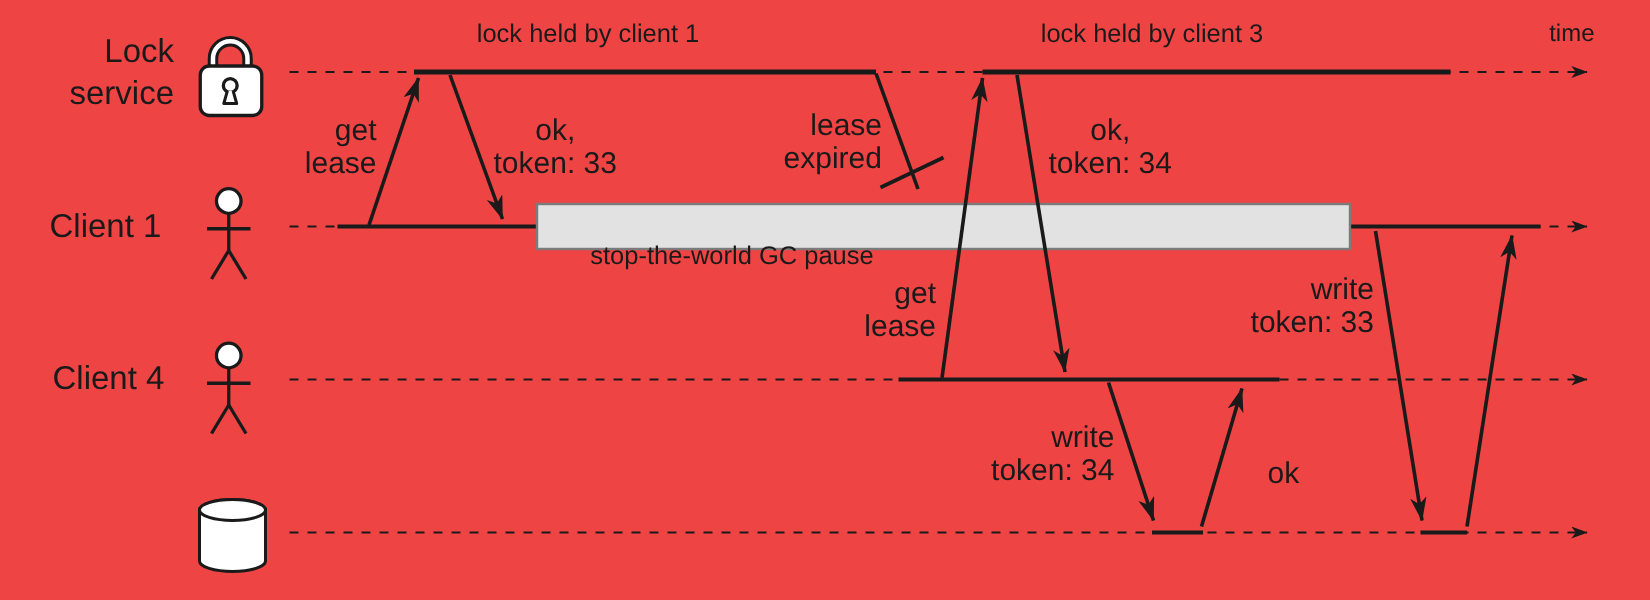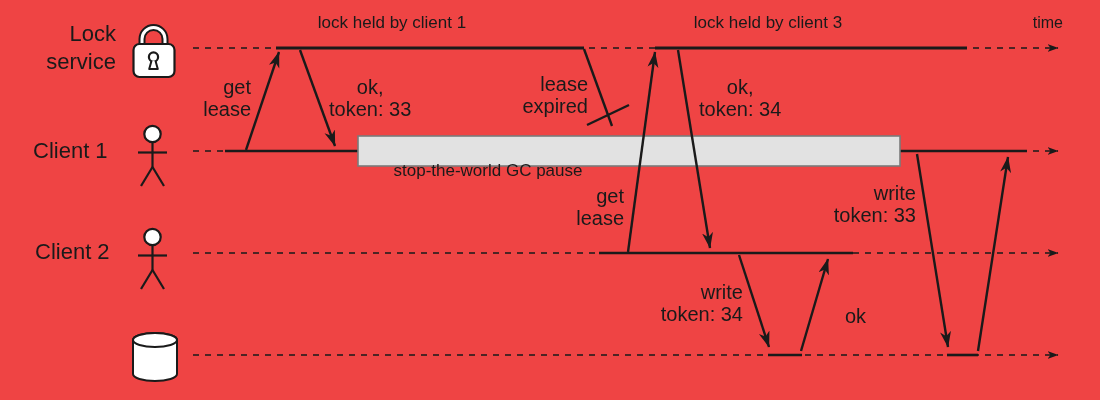--- a/index.html
+++ b/index.html
@@ -97,21 +97,21 @@
 
     <g>
       <path d="M133,340 v34 a22,7 0 0 0 44,0 v-34 a22,7 0 0 0 -44,0 z" fill="#fff" stroke="#1a1a1a" stroke-width="2"></path>
       <ellipse cx="155" cy="340" rx="22" ry="7" fill="#fff" stroke="#1a1a1a" stroke-width="2"></ellipse>
     </g>
   </svg>
 
   <div class="txt lane-label r" style="left:0;top:20;width:116px;left:0px;top:20px;">Lock
 service</div>
   <div class="txt lane-label single" style="left:33px;top:138px;">Client 1</div>
-  <div class="txt lane-label single" style="left:35px;top:239px;">Client 2</div>
+  <div class="txt lane-label single" style="left:35px;top:239px;">Client 4</div>
 
   <div class="txt time-label" style="left:963px;top:10px;width:100px;">time</div>
 
   <div class="txt bar-label" style="left:242px;top:13px;width:300px;text-align:center;">lock held by client 1</div>
   <div class="txt bar-label" style="left:618px;top:13px;width:300px;">lock held by client 3</div>
 
   <div class="txt gc-label" style="left:338px;top:140px;width:300px;margin-top:20px;">stop-the-world GC pause</div>
 
   <div class="txt note r" style="left:151px;top:76px;width:100px;">get
 lease</div>

